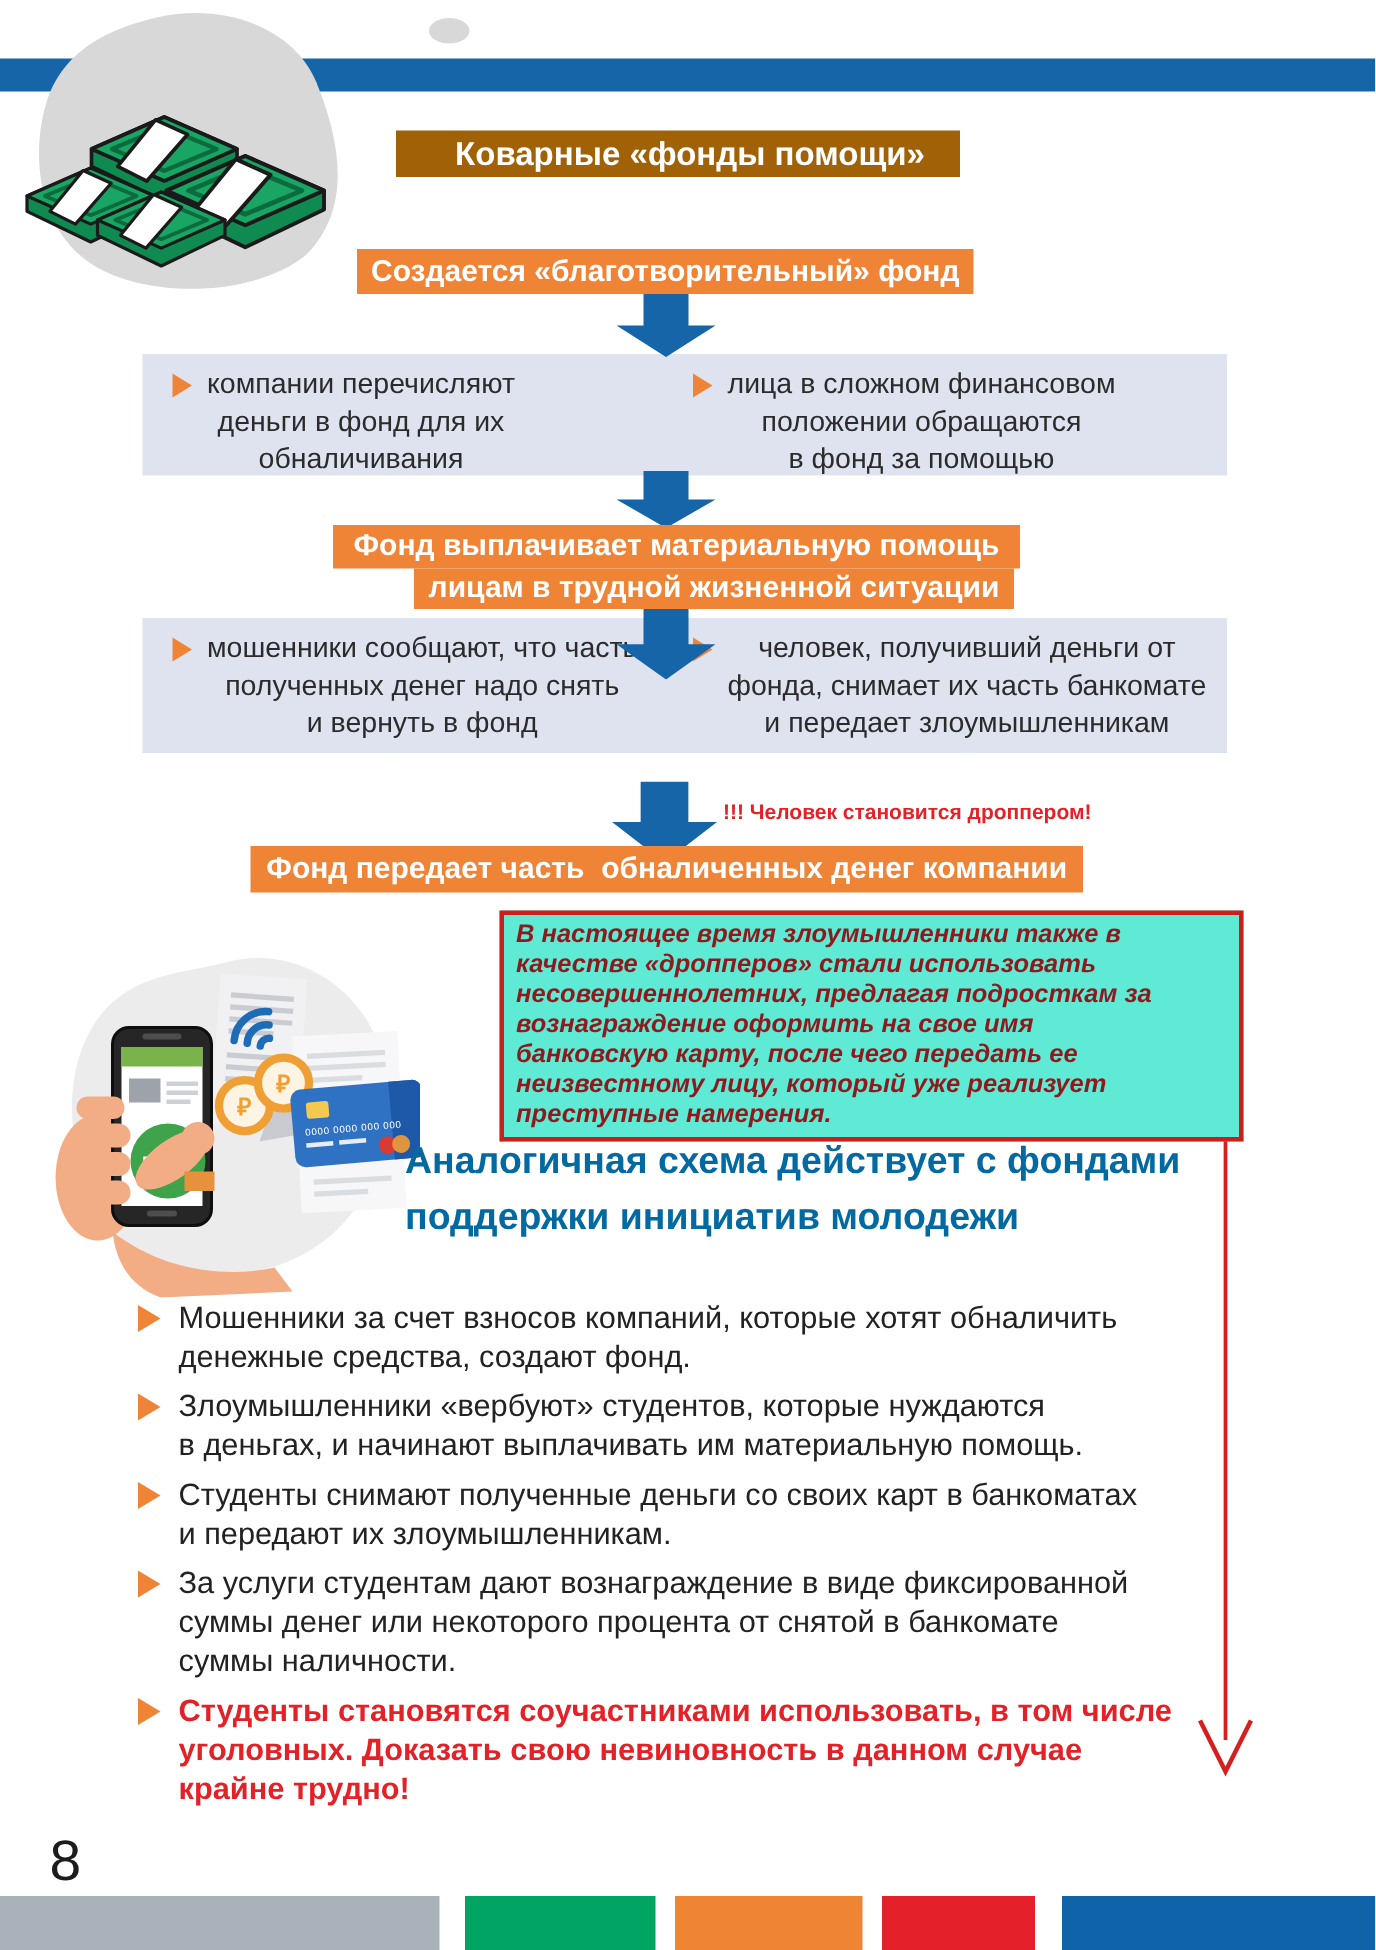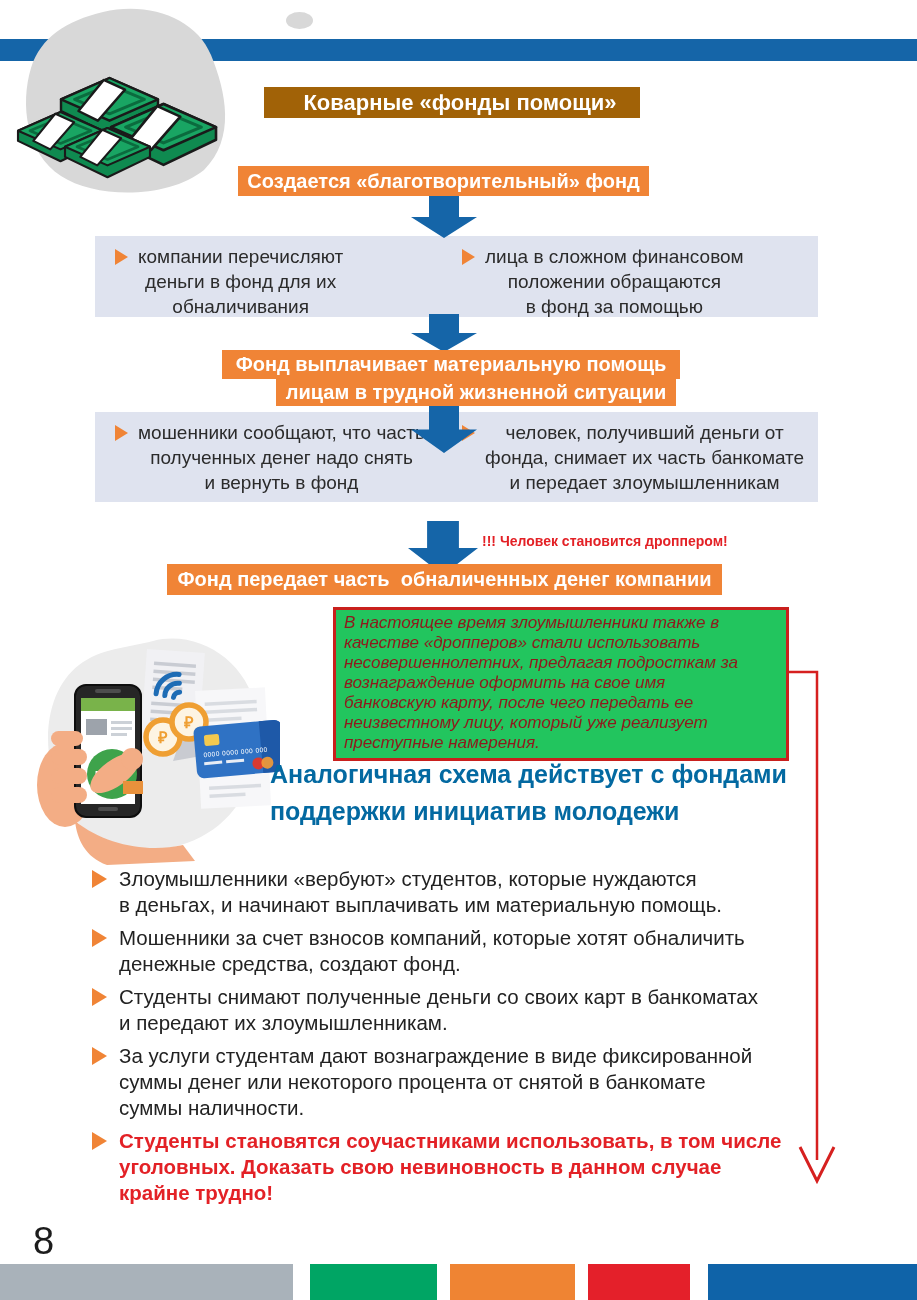--- a/index.html
+++ b/index.html
@@ -33,23 +33,23 @@
   .panel2{top:412px;height:90px;}
   .col{position:absolute;display:flex;text-align:center;}
   .col-left{left:20px;top:8px;}
   .col-right{left:367px;top:8px;}
   .tri{width:0;height:0;border-left:13px solid #f08436;border-top:8px solid transparent;
     border-bottom:8px solid transparent;margin:5px 10px 0 0;flex:none;}
   .col-text{font-size:19px;line-height:25px;color:#2b2b2b;white-space:pre-line;}
 
   .dropper{left:482px;top:533px;font-size:14px;font-weight:bold;color:#e32126;white-space:nowrap;z-index:3;}
 
-  .note{left:333px;top:607px;width:456px;border:3px solid #c9201d;background:#22c55e;
+  .note{left:333px;top:607px;width:496px;border:3px solid #c9201d;background:#5eead4;
     box-sizing:border-box;padding:3px 8px 5px 8px;font-size:17px;line-height:20px;
-    font-weight:normal;font-style:italic;color:#8e1a1d;white-space:pre-line;z-index:4;}
+    font-weight:bold;font-style:italic;color:#8e1a1d;white-space:pre-line;z-index:4;}
 
   .connector{left:778px;top:655px;z-index:2;}
 
   .subheading{left:270px;top:756px;font-size:25px;line-height:37px;font-weight:bold;
     color:#0369a1;white-space:pre-line;z-index:3;}
 
   .bullets{left:92px;top:866px;width:745px;display:flex;flex-direction:column;gap:7px;
     list-style:none;margin:0;padding:0;z-index:3;}
   .bullet{display:flex;}
   .bullet .tri2{width:0;height:0;border-left:15px solid #f08436;border-top:9px solid transparent;
@@ -263,27 +263,27 @@
     </g>
     <rect x="88" y="146" width="20" height="13" fill="#e8913c"></rect>
   </svg>
 
   <div class="abs subheading">Аналогичная схема действует с фондами
 поддержки инициатив молодежи</div>
 
   <ul class="abs bullets">
     <li class="bullet">
       <span class="tri2"></span>
+      <span class="btext">Мошенники за счет взносов компаний, которые хотят обналичить
+денежные средства, создают фонд.</span>
+    </li>
+    <li class="bullet">
+      <span class="tri2"></span>
       <span class="btext">Злоумышленники «вербуют» студентов, которые нуждаются
 в деньгах, и начинают выплачивать им материальную помощь.</span>
-    </li>
-    <li class="bullet">
-      <span class="tri2"></span>
-      <span class="btext">Мошенники за счет взносов компаний, которые хотят обналичить
-денежные средства, создают фонд.</span>
     </li>
     <li class="bullet">
       <span class="tri2"></span>
       <span class="btext">Студенты снимают полученные деньги со своих карт в банкоматах
 и передают их злоумышленникам.</span>
     </li>
     <li class="bullet">
       <span class="tri2"></span>
       <span class="btext">За услуги студентам дают вознаграждение в виде фиксированной
 суммы денег или некоторого процента от снятой в банкомате

